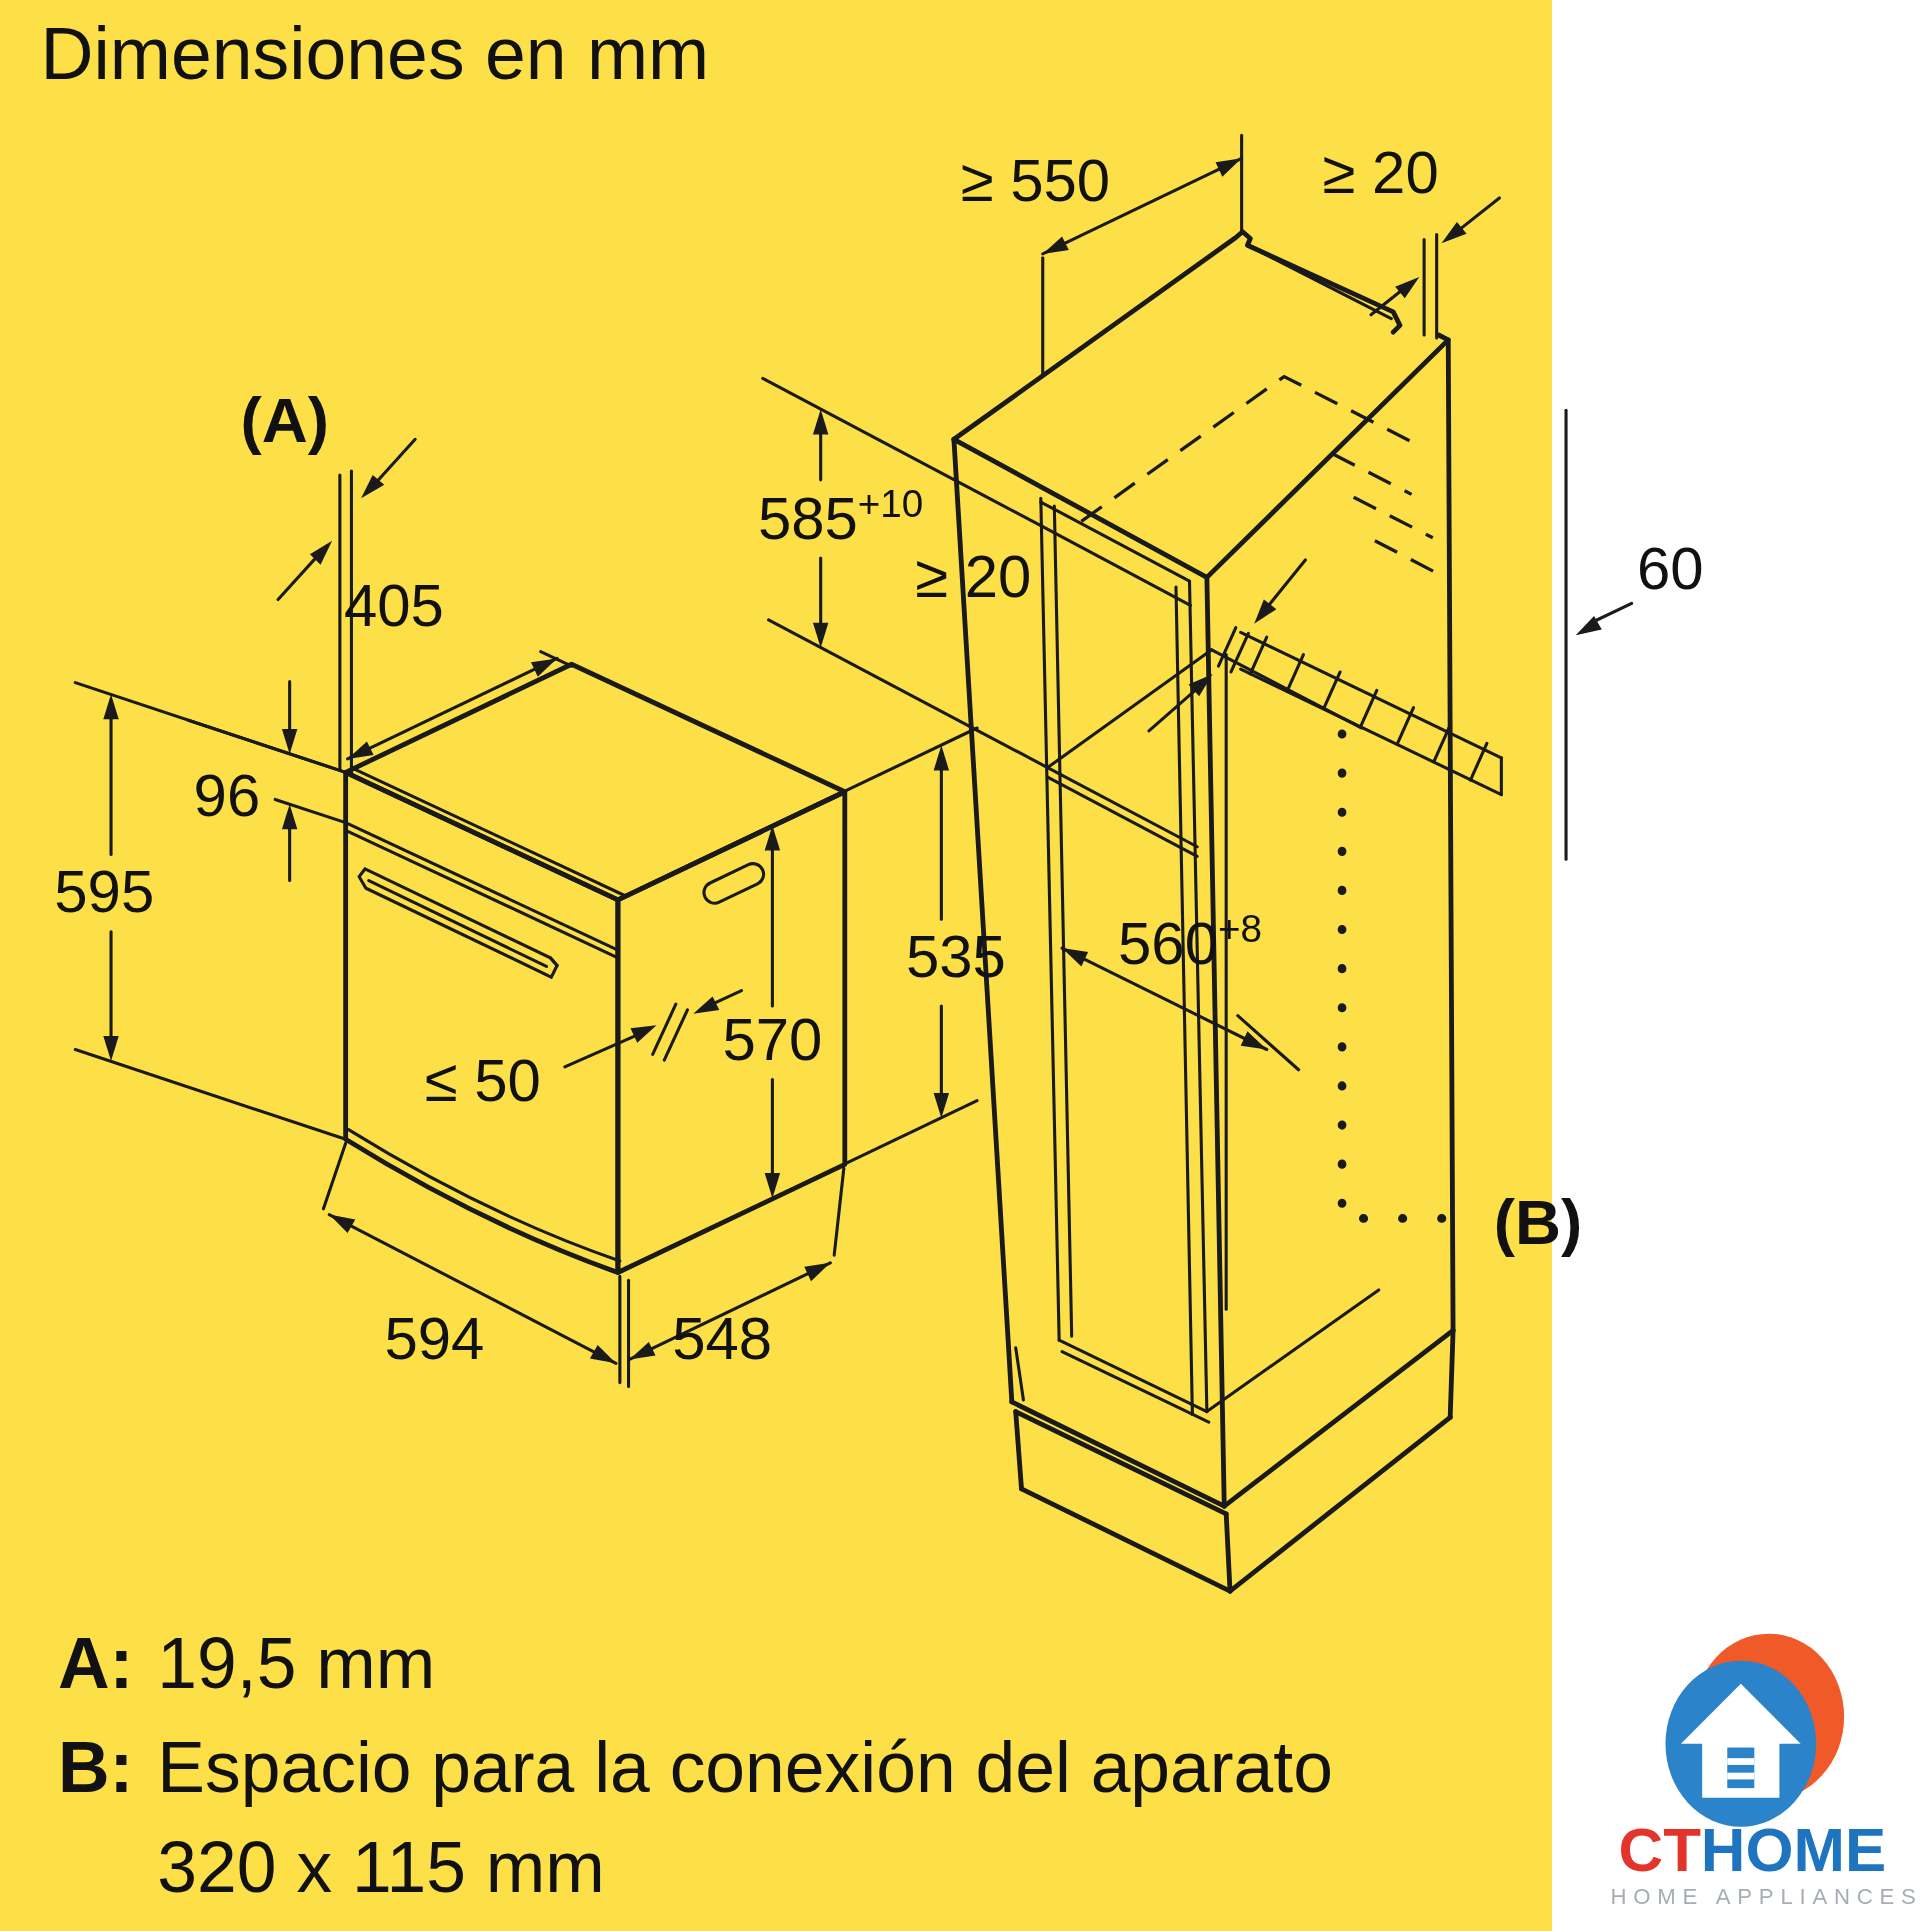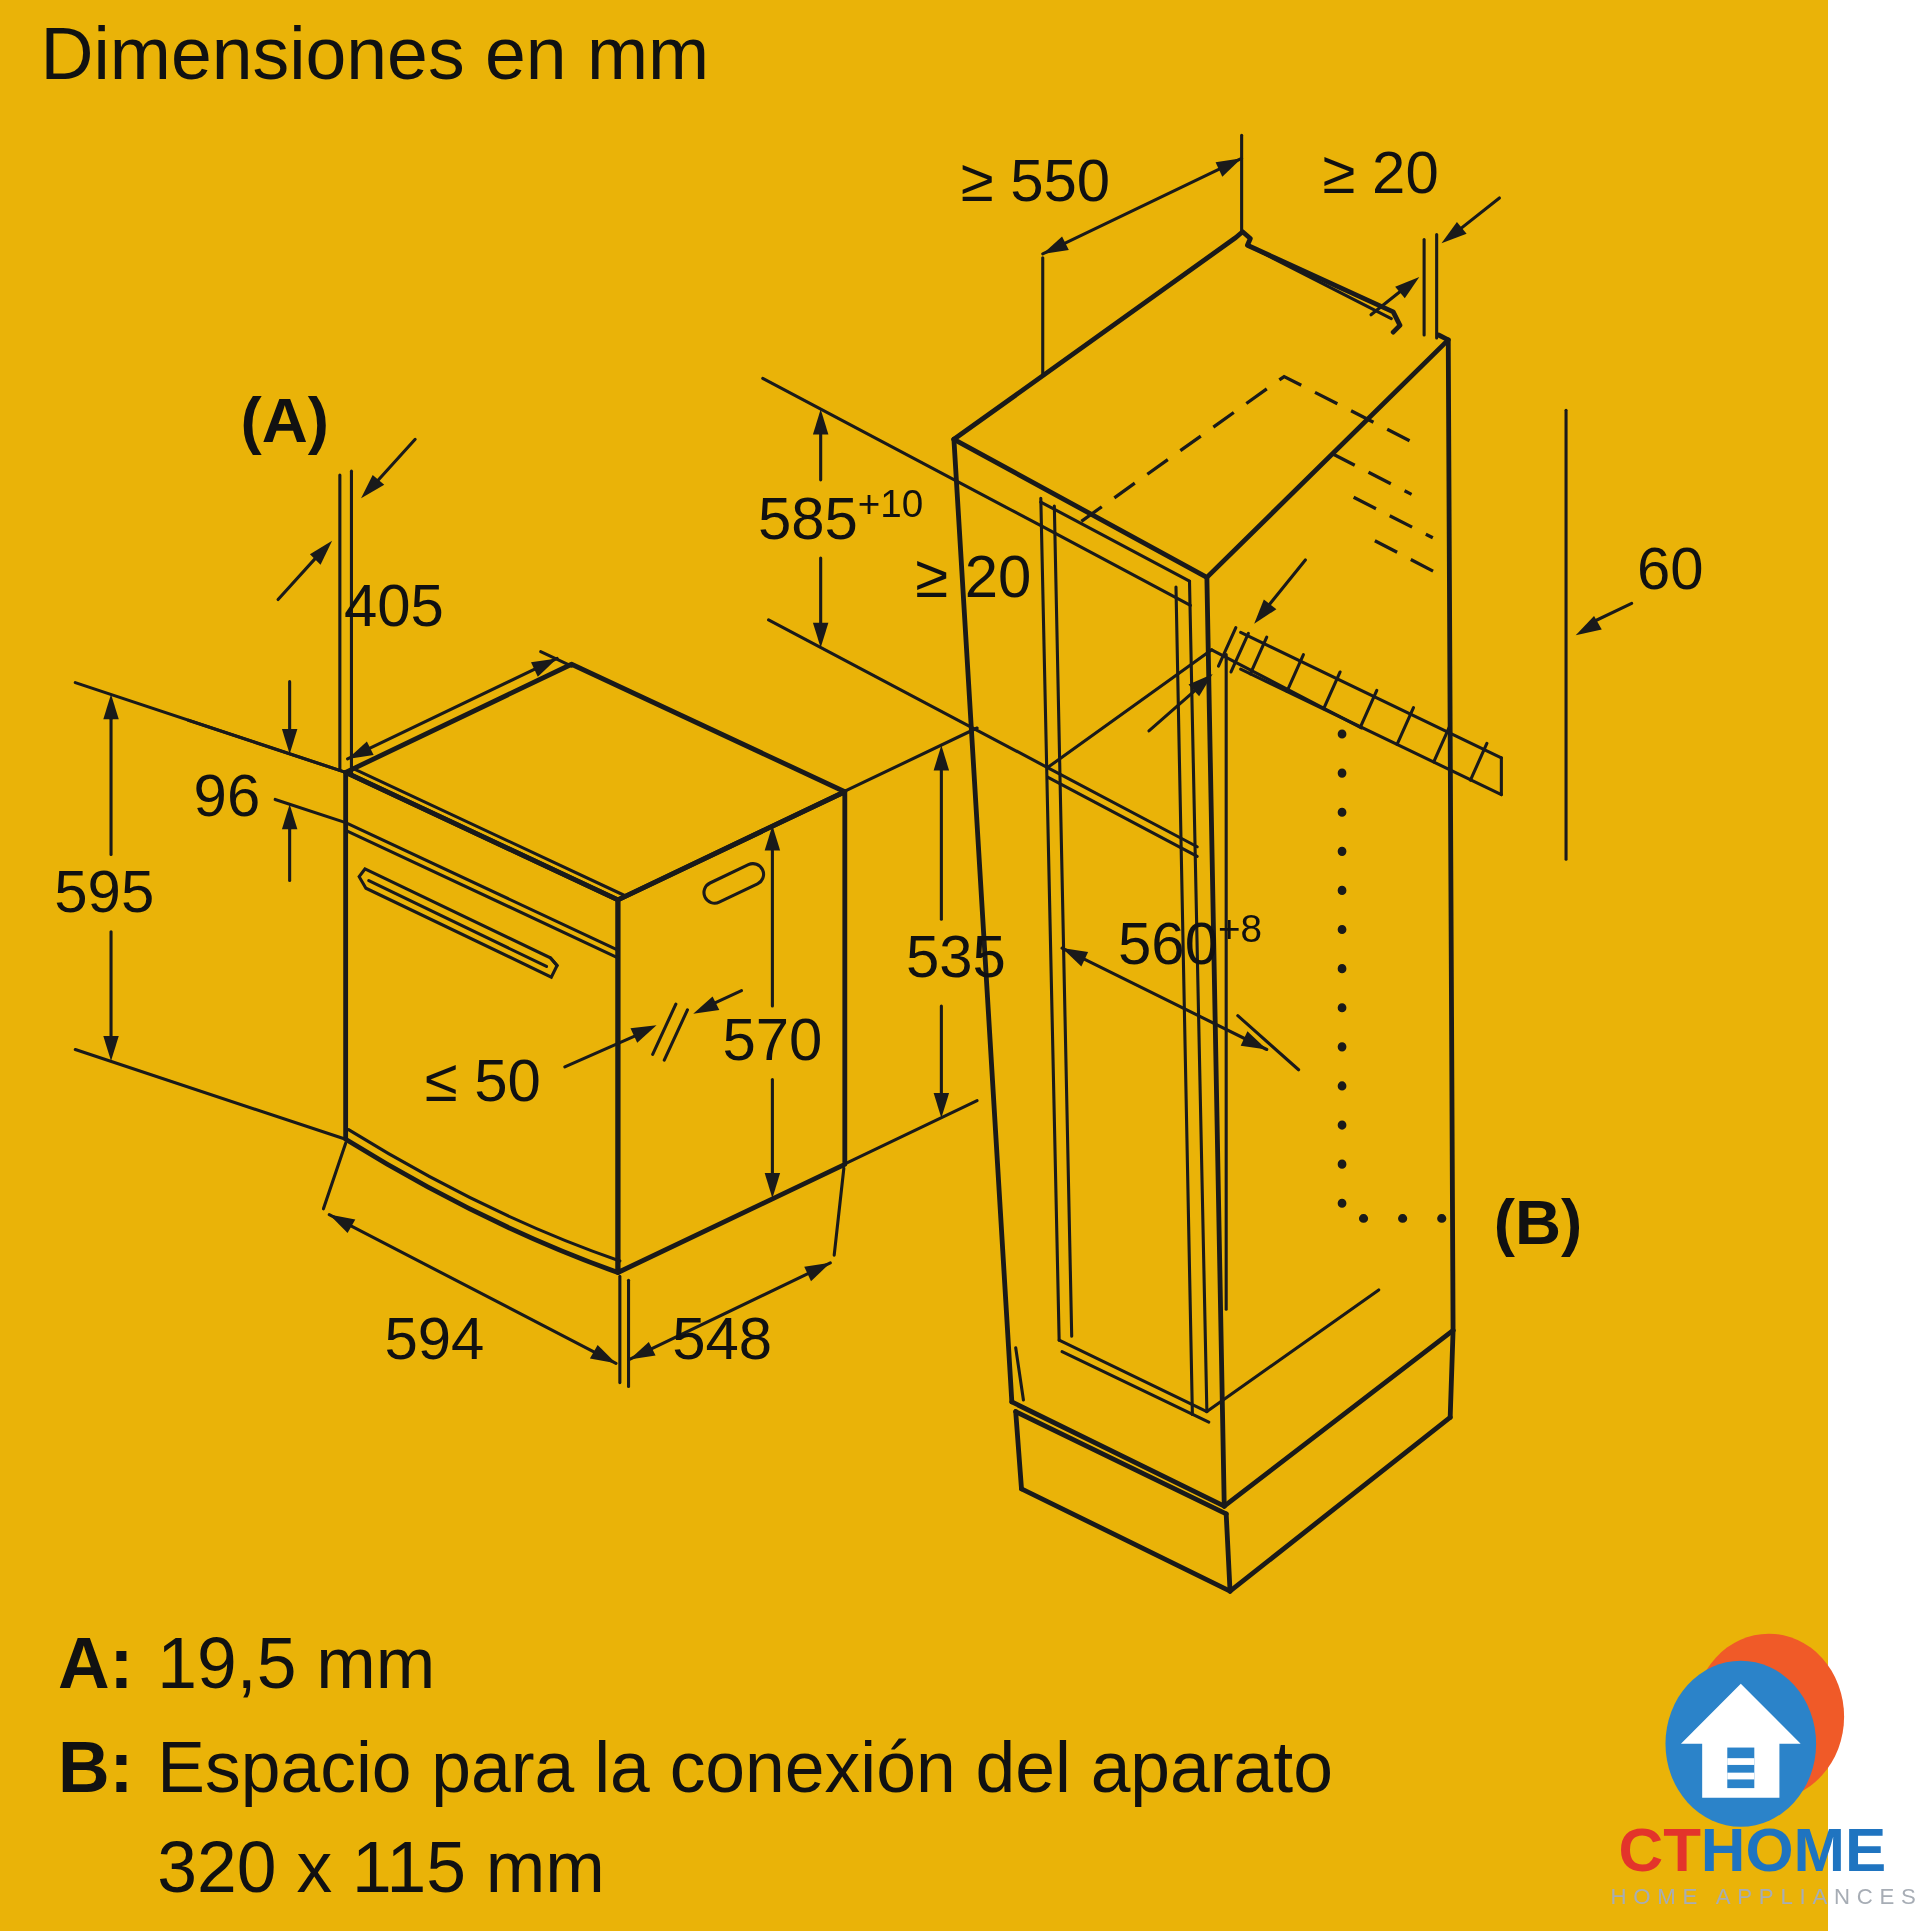--- a/index.html
+++ b/index.html
@@ -1,16 +1,16 @@
 <!DOCTYPE html>
 <html><head>
 <meta charset="utf-8">
 <style>
   html,body{margin:0;padding:0;background:#ffffff;}
-  .stage{width:1828px;height:1931px;position:relative;background:#eab308;}
+  .stage{width:1552px;height:1931px;position:relative;background:#fde047;}
   svg{display:block;}
   .ln{stroke:#1a1a1a;stroke-width:5;fill:none;stroke-linecap:round;stroke-linejoin:round;}
   .ln2{stroke:#1a1a1a;stroke-width:3.2;fill:none;stroke-linecap:round;}
   .dim{stroke:#1a1a1a;stroke-width:3.2;fill:none;stroke-linecap:round;}
   .dash{stroke:#1a1a1a;stroke-width:3.4;fill:none;stroke-dasharray:26 16;stroke-linecap:butt;}
   .dots{stroke:#1a1a1a;stroke-width:9;fill:none;stroke-dasharray:0.5 40;stroke-linecap:round;}
   .ah{fill:#1a1a1a;stroke:none;}
   .t{font-family:"Liberation Sans","DejaVu Sans",sans-serif;fill:#111;font-size:62px;}
   .tb{font-family:"Liberation Sans","DejaVu Sans",sans-serif;fill:#111;font-size:66px;font-weight:bold;}
   .title{font-family:"Liberation Sans","DejaVu Sans",sans-serif;fill:#111;font-size:76px;}

